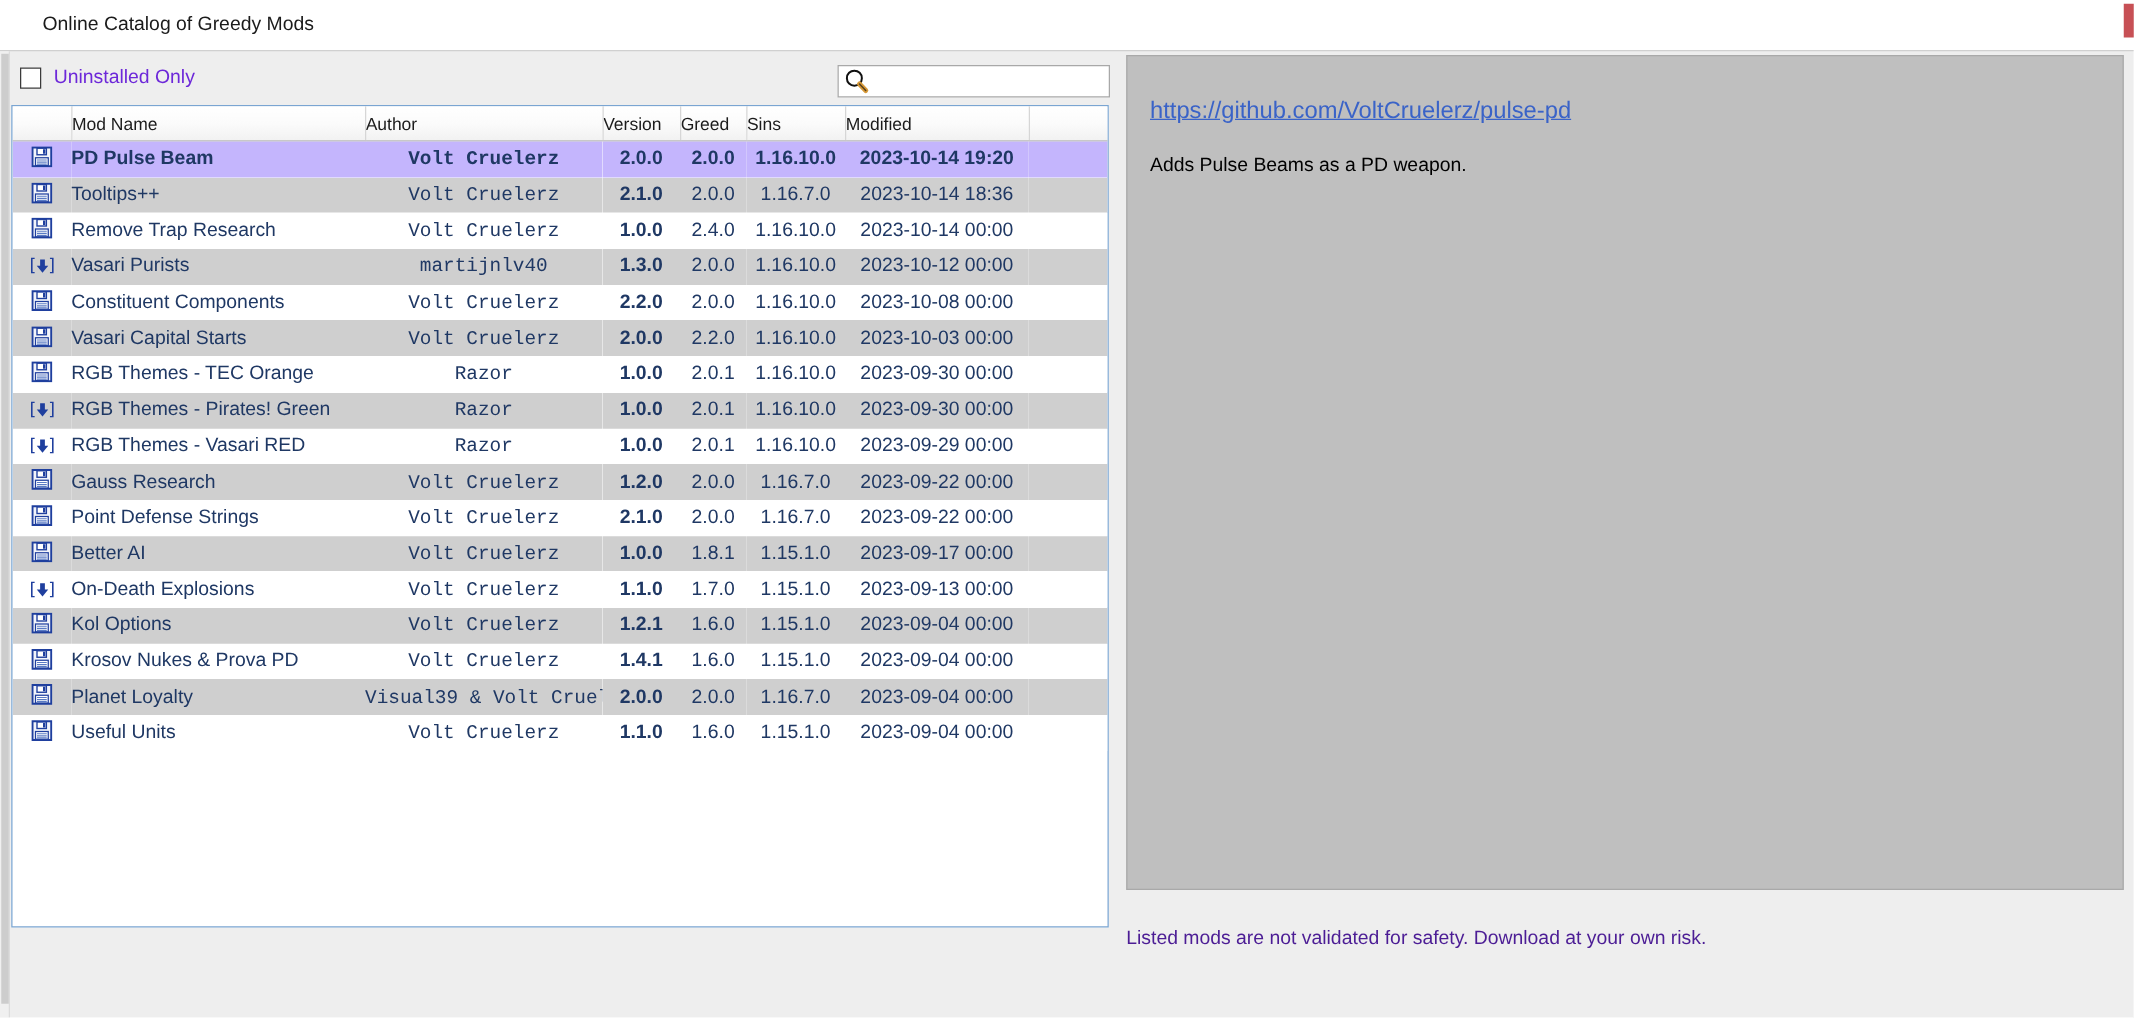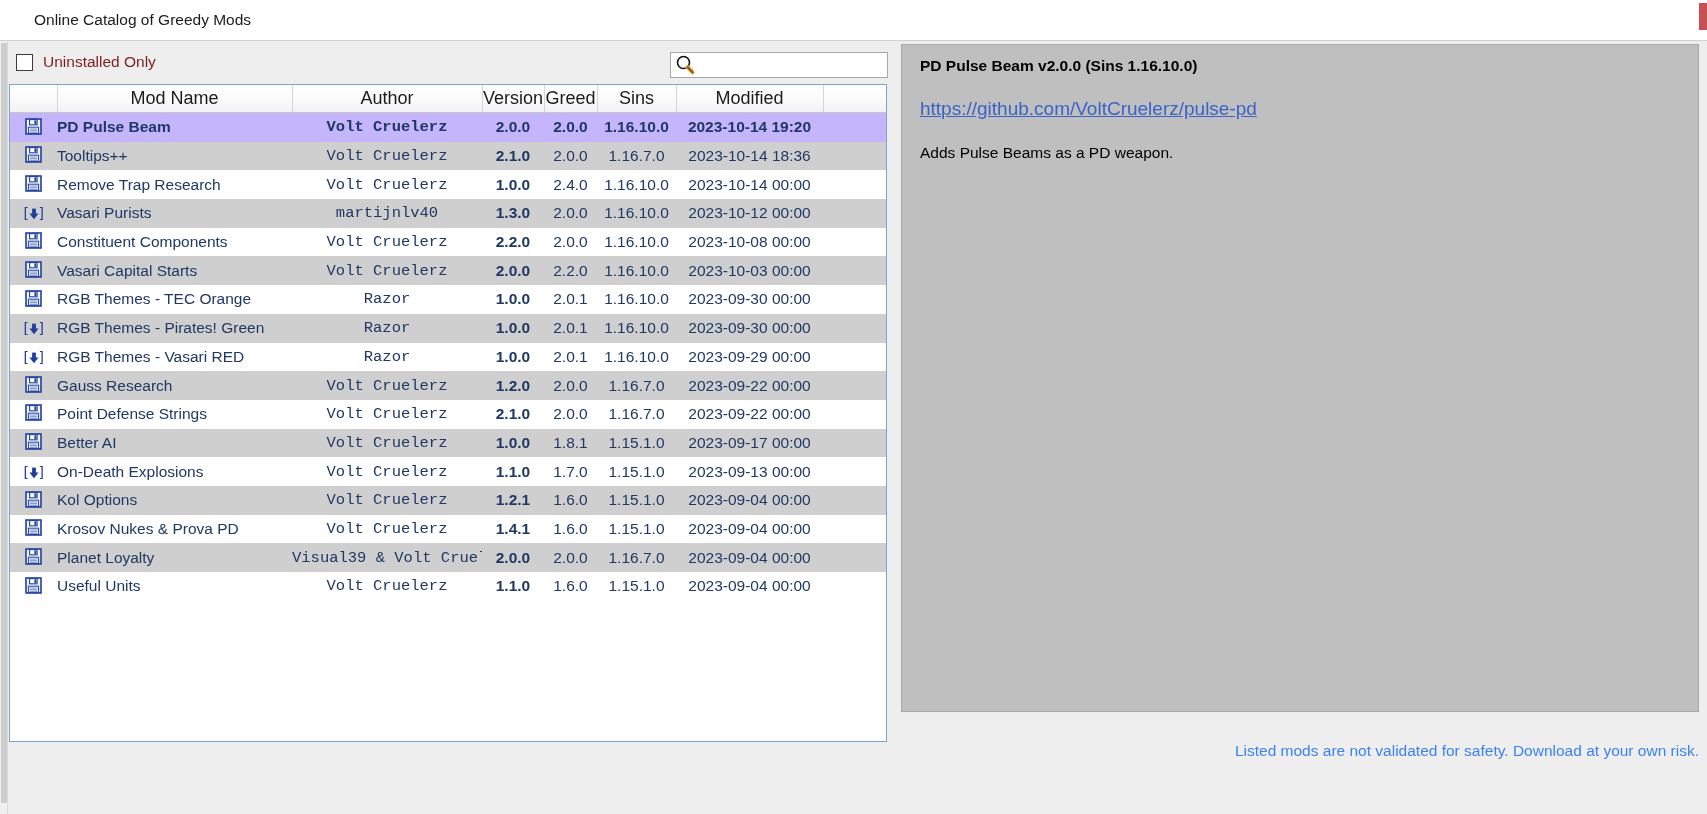--- a/index.html
+++ b/index.html
@@ -84,21 +84,21 @@
   .checkbox-box {
     width: 17px; height: 17px;
     border: 1px solid #3b3b3b;
     background: #ffffff;
     box-sizing: border-box;
     flex: none;
   }
   #uninstalled-only-label {
     margin-left: 10px;
     font-size: 15.5px;
-    color: #7f1d1d;
+    color: #6d28d9;
     white-space: nowrap;
   }
 
   
   #search-wrap {
     position: absolute;
     left: 670px; top: 52px;
     width: 218px; height: 26px;
     background: #ffffff;
     border: 1px solid #a8a8a8;
@@ -135,27 +135,27 @@
   }
   table#mod-grid {
     border-collapse: collapse;
     table-layout: fixed;
     width: 876px;
     font-size: 15px;
   }
   #mod-grid th {
     height: 27px;
     font-weight: normal;
-    font-size: 18px;
+    font-size: 14px;
     color: #1b1b1b;
     background: linear-gradient(to bottom, #ffffff 0%, #fbfbfb 50%, #f2f2f2 100%);
     border-right: 1px solid #d6d6d6;
     border-bottom: 1px solid #c8c8c8;
     padding: 0;
-    text-align: center;
+    text-align: left;
     white-space: nowrap;
     overflow: hidden;
     cursor: pointer;
   }
   #mod-grid th.last-col { border-right: none; }
 
   #mod-grid td {
     height: 28.7px;
     padding: 0;
     color: #1f3864;
@@ -229,23 +229,23 @@
     font-size: 15.5px;
     color: #000000;
     margin: 24px 0 0 4px;
   }
 
   
   #footer-note {
     position: absolute;
     left: 901px; top: 742px;
     width: 798px;
-    text-align: right;
+    text-align: left;
     font-size: 15.5px;
-    color: #3b82f6;
+    color: #4c1d95;
     white-space: nowrap;
   }
 </style>
 </head>
 <body>
 
 <div id="titlebar">
   <div id="title-text">Online Catalog of Greedy Mods</div>
   <div id="close-button">
     <span>✖</span>
@@ -617,18 +617,17 @@
           <td class="c-greed">1.6.0</td>
           <td class="c-sins">1.15.1.0</td>
           <td class="c-mod">2023-09-04 00:00</td>
           <td></td>
         </tr>
       </tbody>
   </table>
 </div>
 
 <div id="detail-panel">
-  <div id="detail-title">PD Pulse Beam v2.0.0 (Sins 1.16.10.0)</div>
   <a id="detail-link">https://github.com/VoltCruelerz/pulse-pd</a>
   <div id="detail-description">Adds Pulse Beams as a PD weapon.</div>
 </div>
 
 <div id="footer-note">Listed mods are not validated for safety. Download at your own risk.</div>
 
 </body></html>

